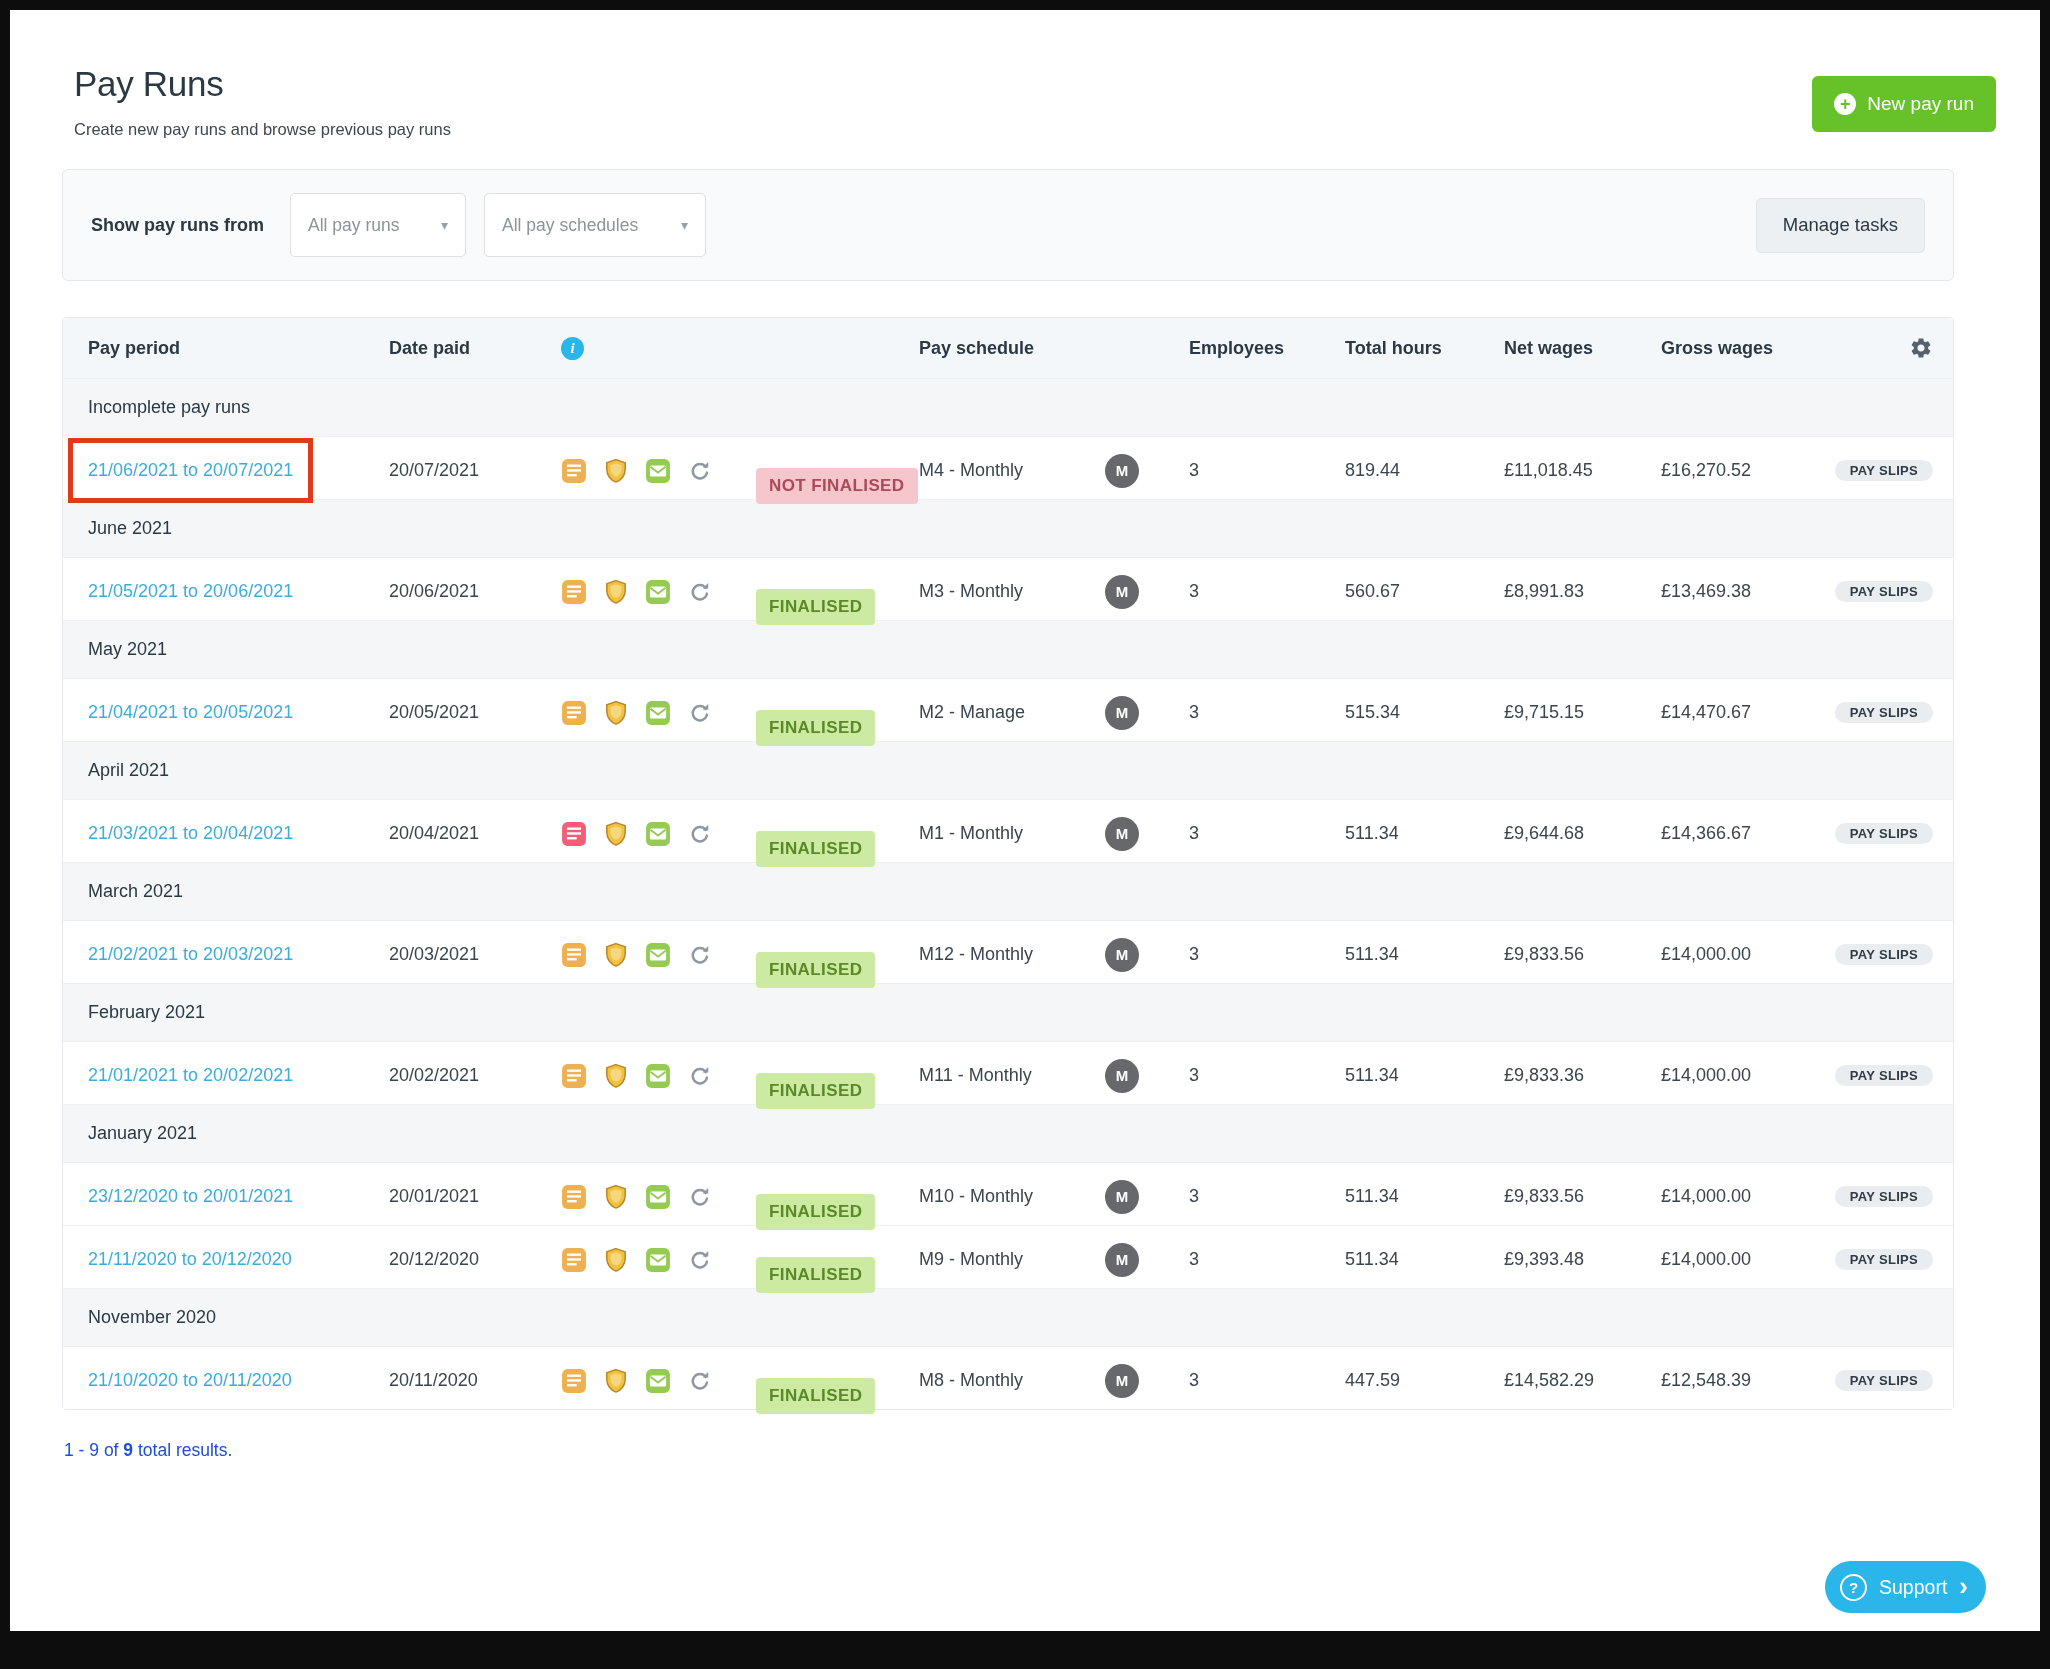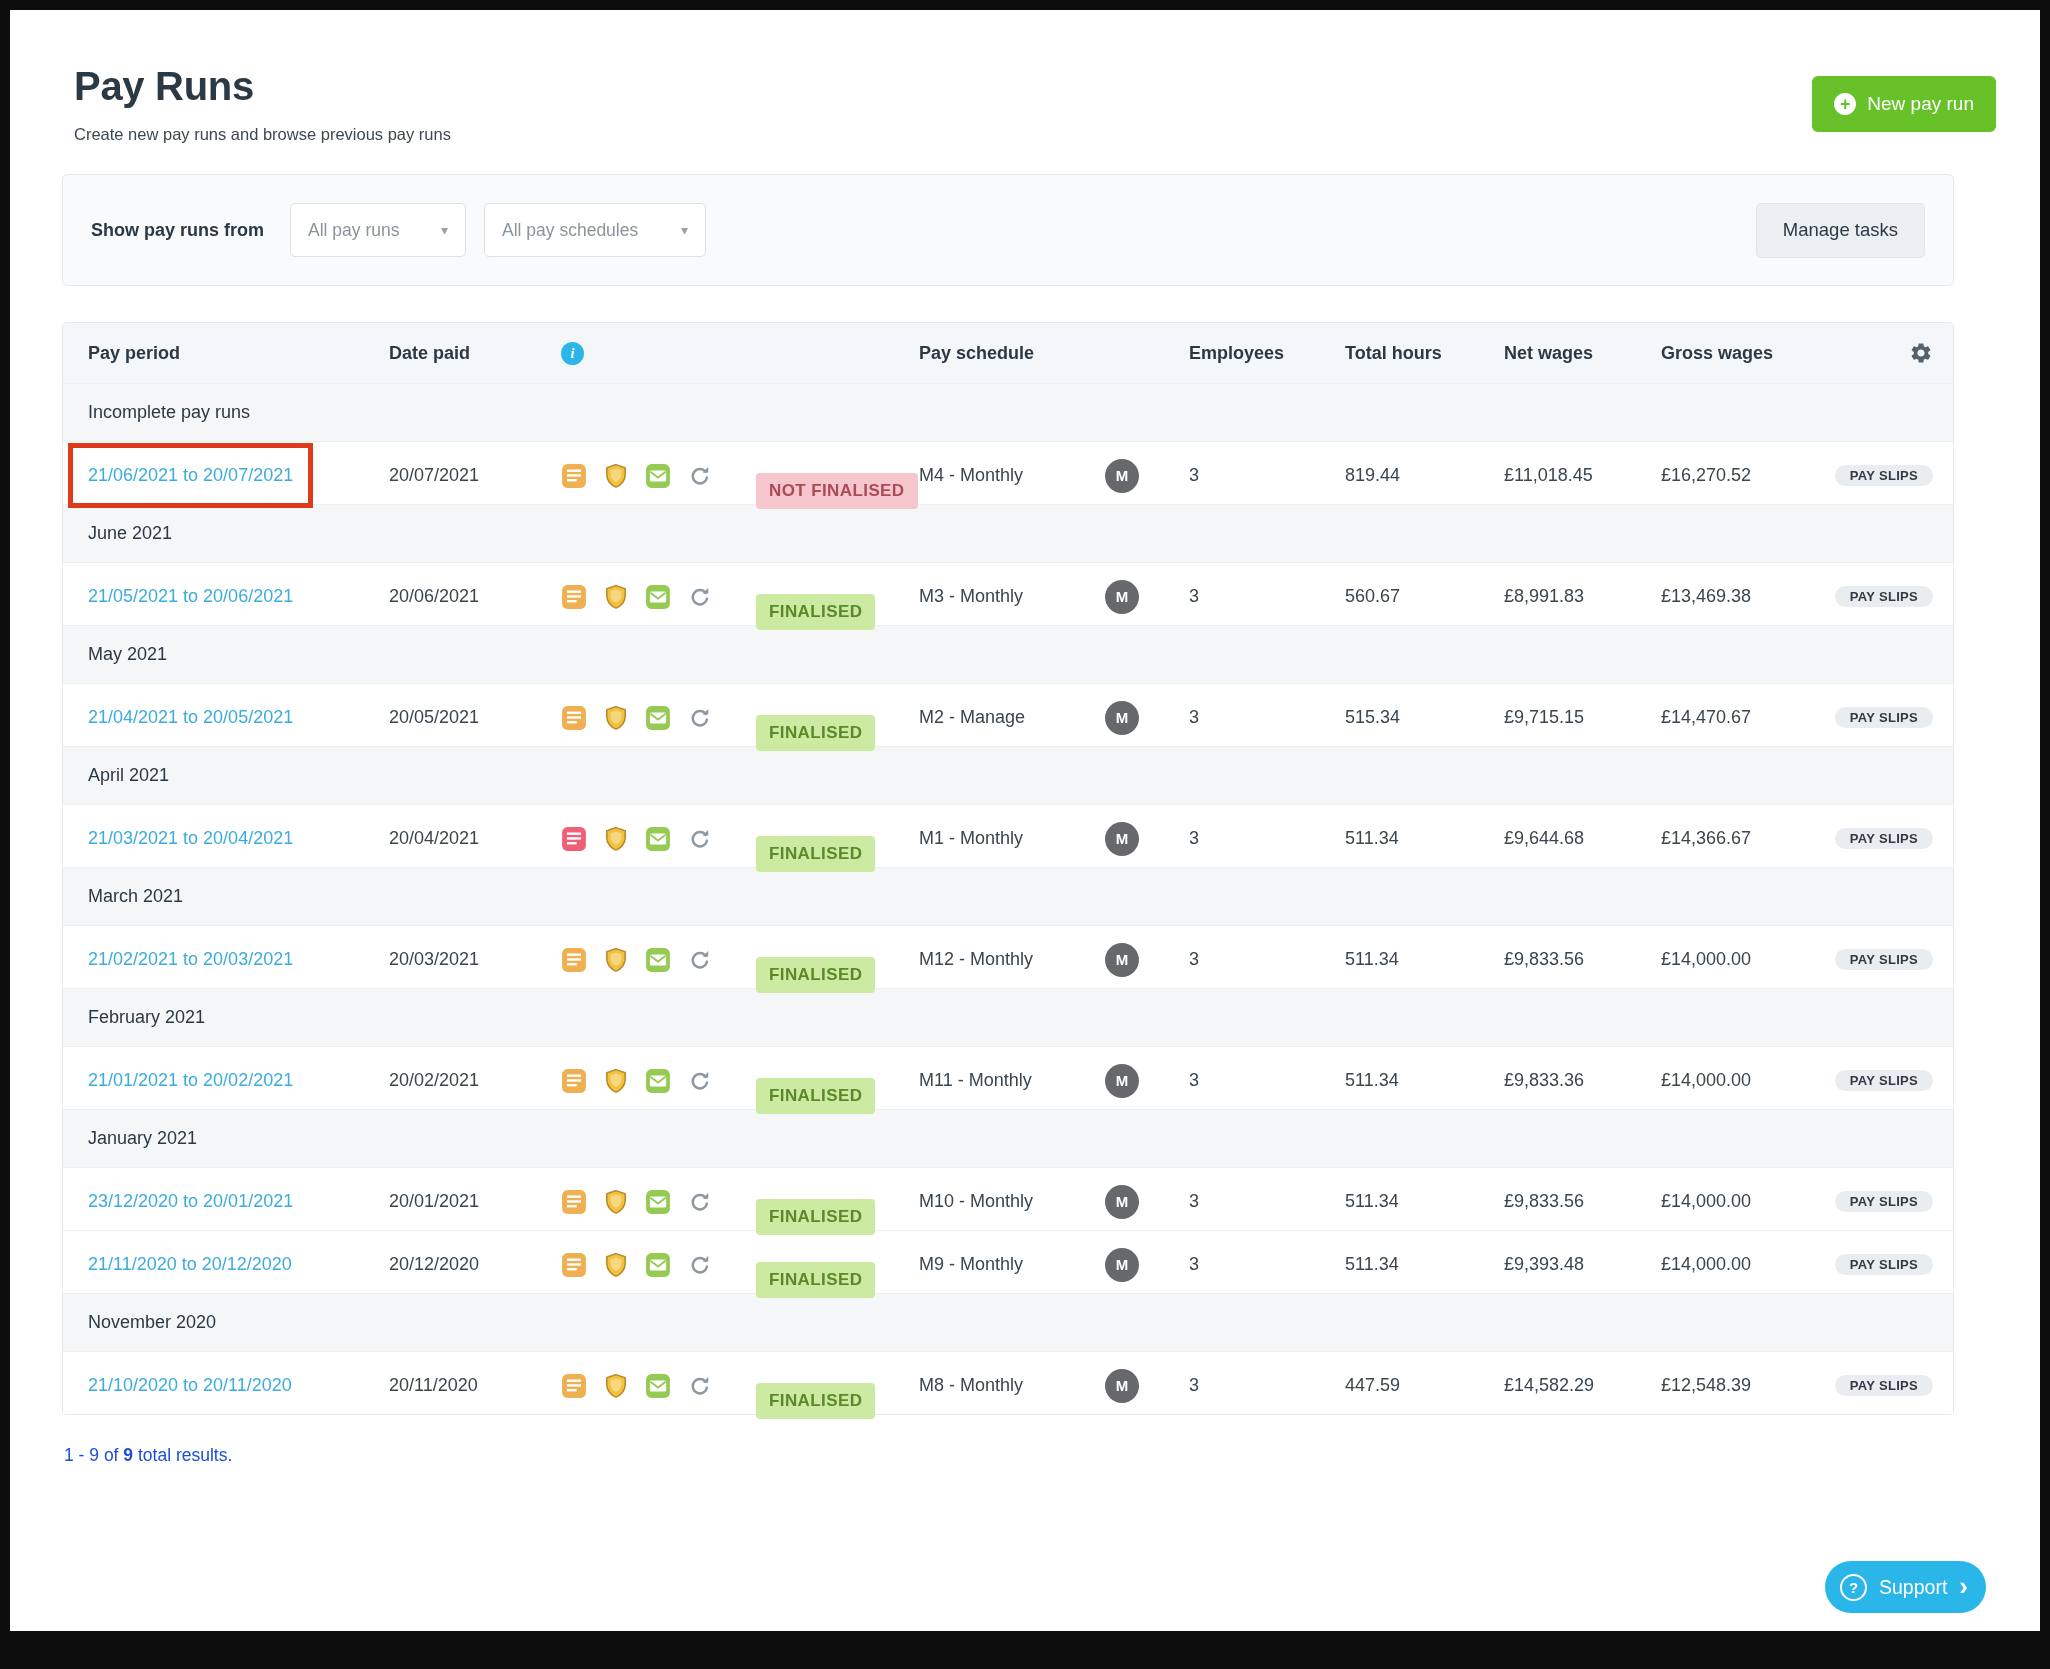--- a/index.html
+++ b/index.html
@@ -20,21 +20,21 @@
   }
   .page {
     position: absolute; left: 10px; top: 10px;
     width: 2030px; height: 1621px;
     background: #fff;
   }
   .content { padding: 44px 86px 0 52px; position: relative; }
 
   
   .page-header { position: relative; padding-left: 12px; }
-  .title { font-size: 40px; font-weight: 700; color: var(--header-text); margin-top: 10px; letter-spacing: -0.3px; }
+  .title { font-size: 35px; font-weight: 400; color: var(--header-text); margin-top: 10px; letter-spacing: -0.3px; }
   .subtitle { margin-top: 16px; font-size: 16.5px; color: #3c4752; }
   .btn-new {
     position: absolute; top: 12px; right: -42px;
     height: 56px; display: flex; align-items: center; gap: 11px;
     background: var(--accent-green); color: #fff; border: none; border-radius: 6px;
     padding: 0 22px; font-size: 19px; font-family: inherit; cursor: pointer;
   }
   .plus {
     width: 22px; height: 22px; border-radius: 50%; background: #fff; color: var(--accent-green);
     font-size: 18px; font-weight: 700; display: flex; align-items: center; justify-content: center; line-height: 1;
@@ -42,21 +42,21 @@
 
   
   .filter-card {
     margin-top: 30px; height: 112px;
     background: #f9fafb; border: 1px solid #e4e8eb; border-radius: 6px;
     display: flex; align-items: center; padding: 0 28px;
   }
   .filter-label { font-size: 18px; font-weight: 700; color: var(--header-text); margin-right: 8px; }
   .select {
     display: inline-flex; align-items: center; justify-content: space-between;
-    height: 54px; padding: 0 17px; background: #fff; border: 1px solid #dce1e5; border-radius: 5px;
+    height: 64px; padding: 0 17px; background: #fff; border: 1px solid #dce1e5; border-radius: 5px;
     color: #8b949d; font-size: 17.5px; min-width: 176px; margin-left: 18px; cursor: pointer; white-space: nowrap;
   }
   .select.wide { min-width: 222px; }
   .caret { color: #98a1aa; font-size: 14px; margin-left: 26px; }
   .btn-manage {
     margin-left: auto; height: 55px; padding: 0 26px;
     background: #edf0f2; border: 1px solid #e1e5e9; border-radius: 5px;
     font-size: 18.5px; color: var(--header-text); font-family: inherit; cursor: pointer;
   }
 

